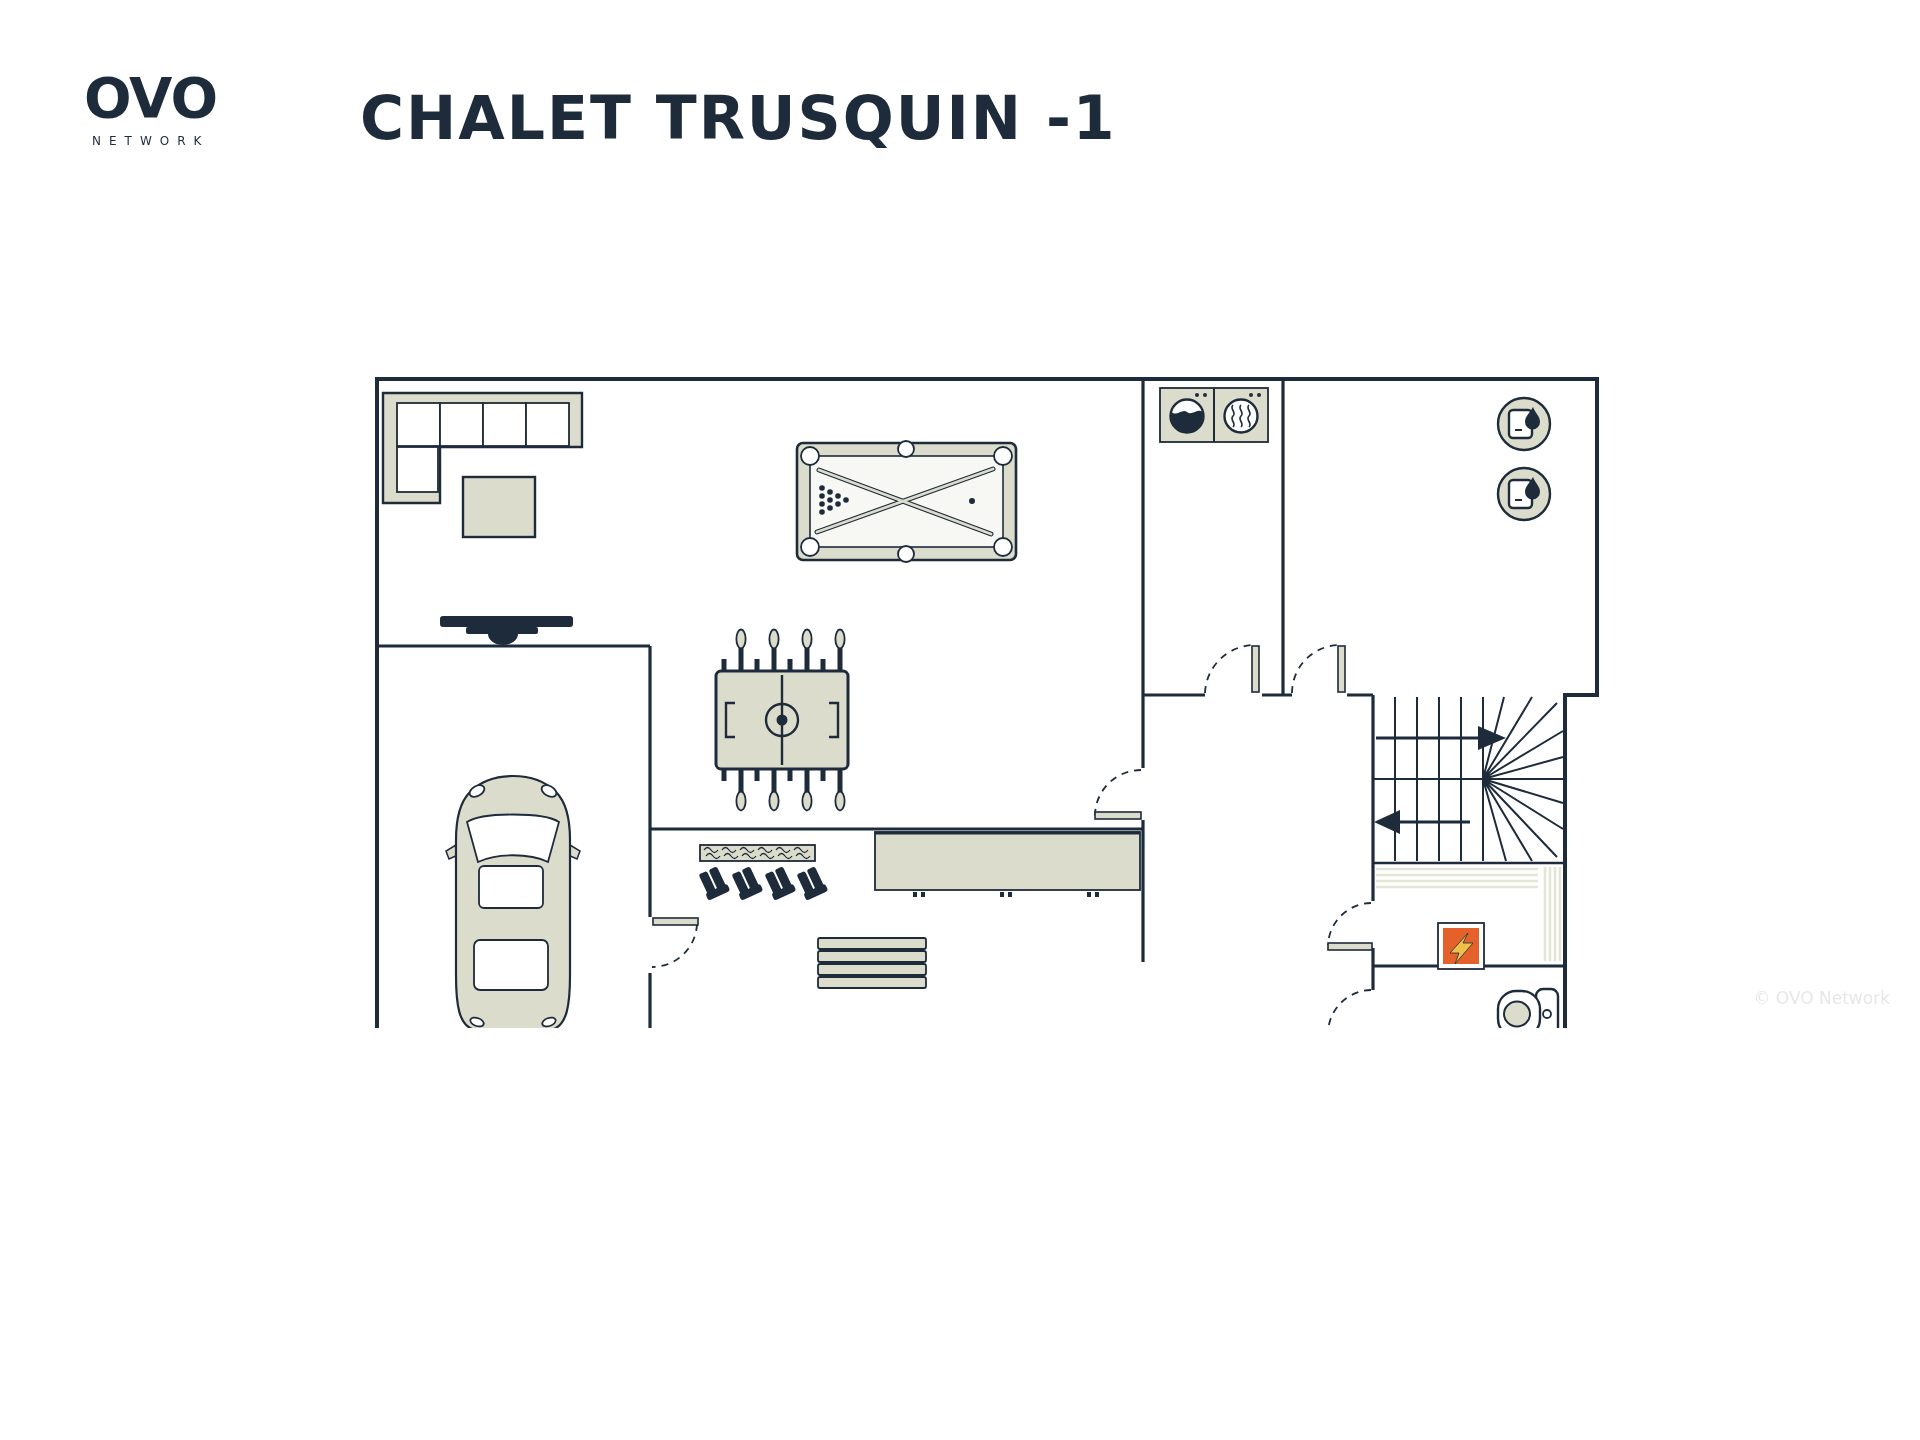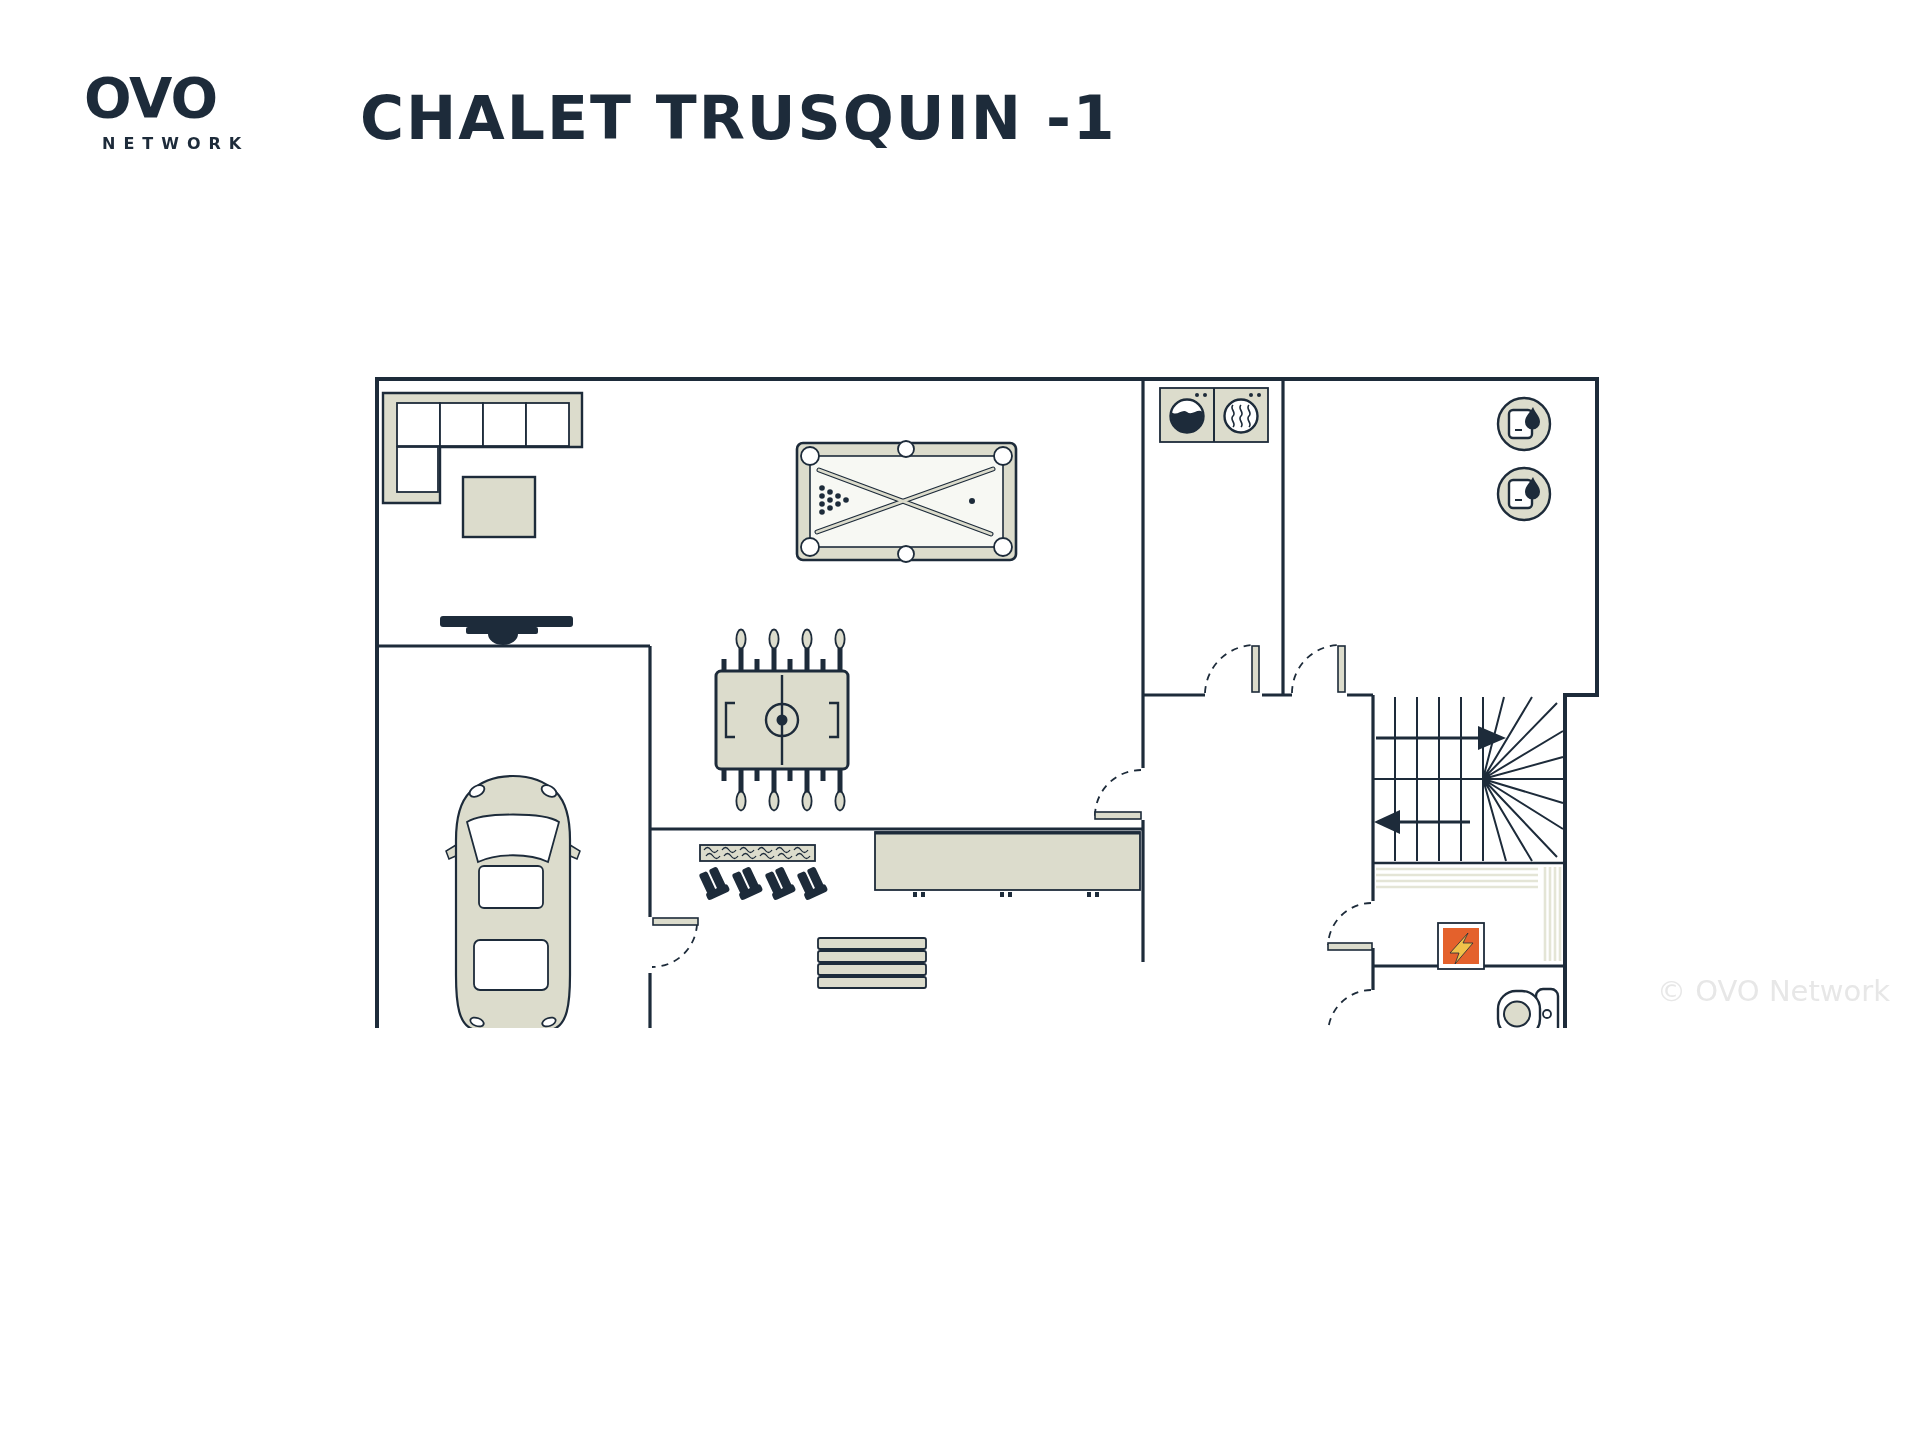--- a/index.html
+++ b/index.html
@@ -1,24 +1,24 @@
 <!DOCTYPE html>
 <html style="--background: #ffffff; --navy: #1d2b3a; --beige: #dcdccc; --beige-light: #e4e5d6; --playfield: #f7f8f3; --orange: #e4612c; --bolt-yellow: #f0c14a; --copyright-gray: #e7e7e7;"><head>
 <meta charset="utf-8">
 <title>CHALET TRUSQUIN -1</title>
 <style>
   html,body{margin:0;padding:0;background:#fff;}
   .page{position:relative;width:1920px;height:1028px;background:var(--background,#fff);overflow:hidden;
         font-family:"DejaVu Sans","Liberation Sans",sans-serif;padding-left:8px;}
   .logo{position:absolute;left:84px;top:70px;color:var(--navy);}
   .logo-brand{font-size:56px;font-weight:700;letter-spacing:-1px;line-height:1;}
-  .logo-sub{font-size:16px;font-weight:700;letter-spacing:8px;margin-top:8px;margin-left:18px;}
+  .logo-sub{font-size:12px;font-weight:400;letter-spacing:8px;margin-top:8px;margin-left:8px;}
   h1.title{position:absolute;left:360px;top:88px;margin:0;color:var(--navy);
         font-size:60px;font-weight:700;letter-spacing:2px;line-height:1;}
-  .copyright{position:absolute;right:38px;bottom:20px;font-size:29px;color:var(--copyright-gray);}
+  .copyright{position:absolute;right:38px;bottom:20px;font-size:17px;color:var(--copyright-gray);}
   svg.plan{position:absolute;left:0;top:0;}
   
   .nf{fill:var(--navy);}
   .bf{fill:var(--beige);stroke:var(--navy);stroke-width:2.4;}
   .bf2{fill:var(--beige);stroke:var(--navy);stroke-width:1.8;}
   .wf{fill:#fff;stroke:var(--navy);stroke-width:2.4;}
   .wf2{fill:#fff;stroke:var(--navy);stroke-width:1.8;}
   .pf{fill:var(--playfield);stroke:var(--navy);stroke-width:1.6;}
   .wall{stroke:var(--navy);stroke-width:4;fill:none;}
   .iwall{stroke:var(--navy);stroke-width:3.2;fill:none;}

